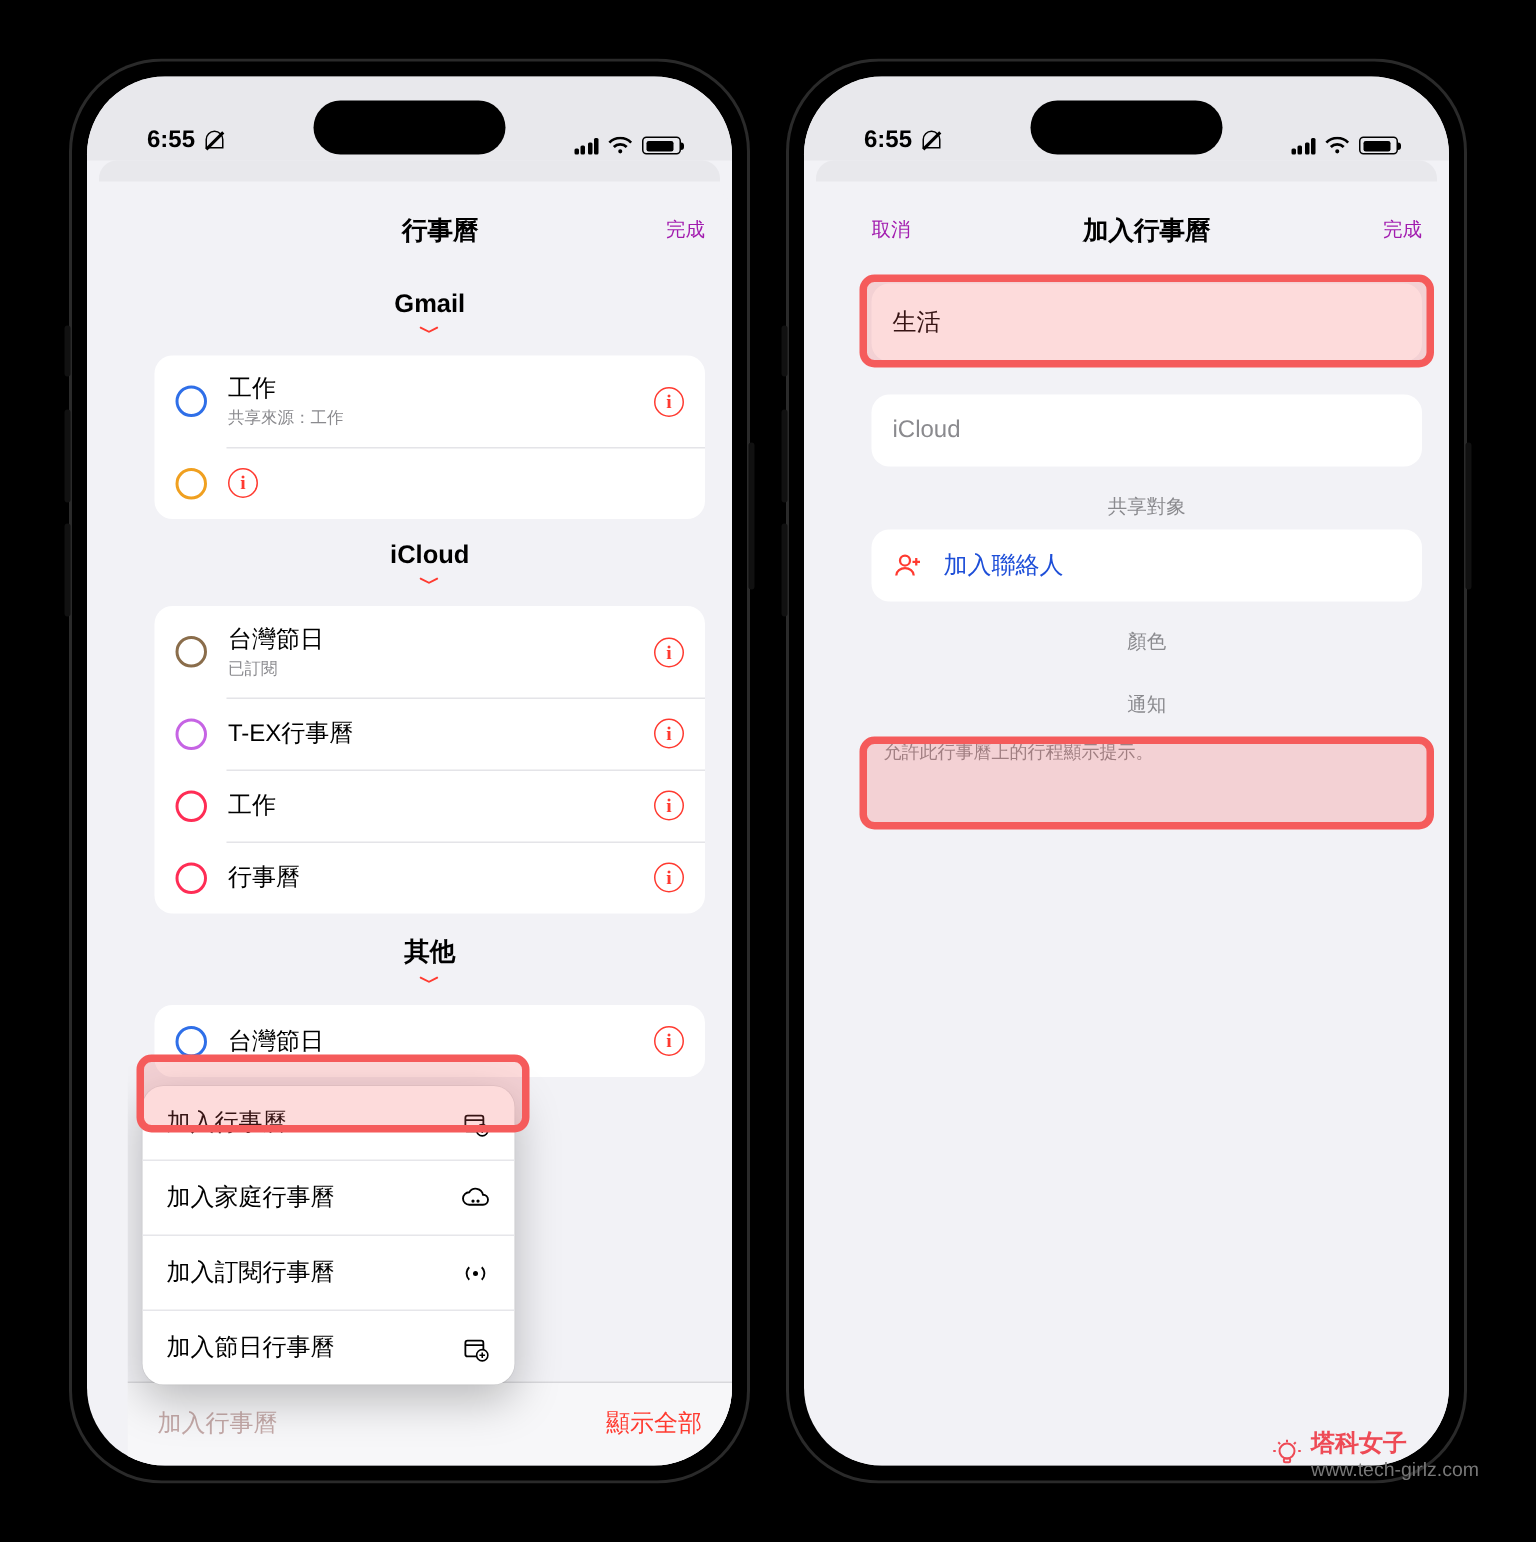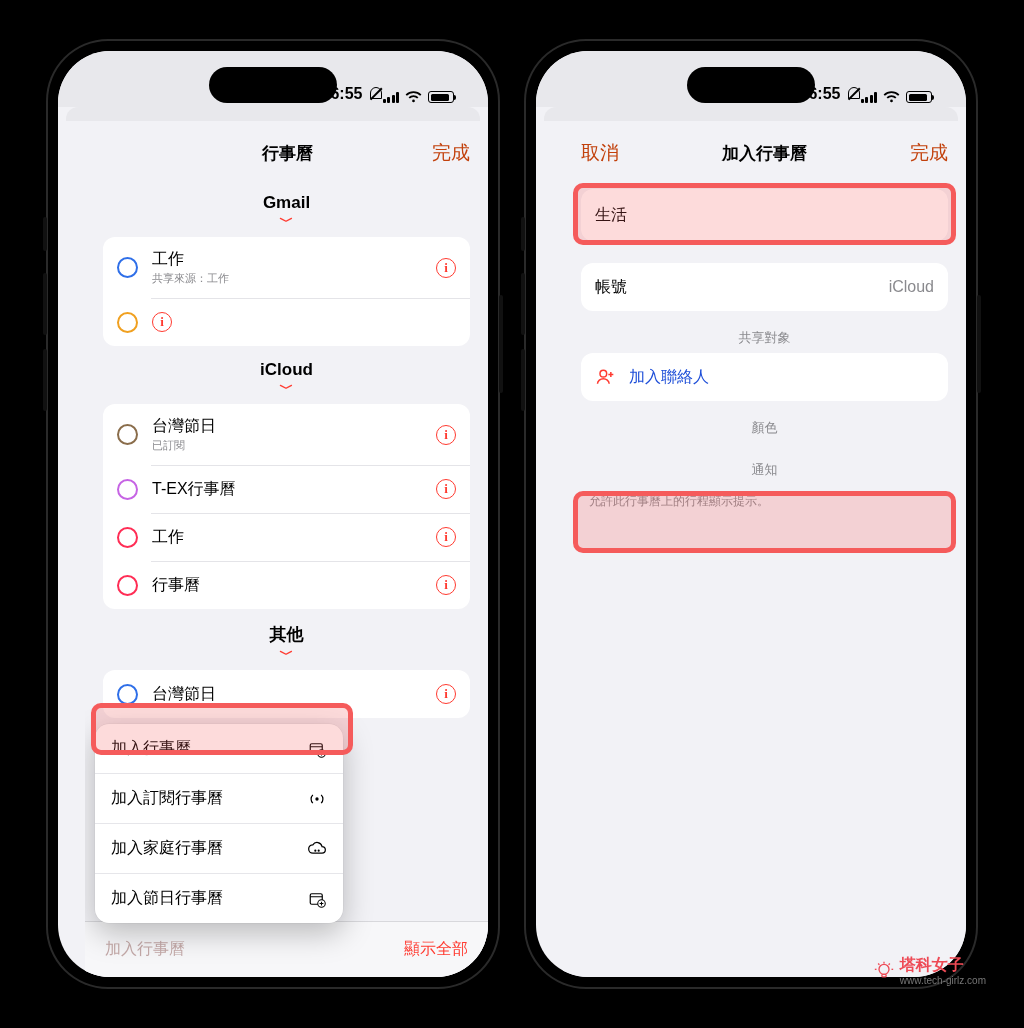--- a/index.html
+++ b/index.html
@@ -46,21 +46,21 @@
     height: 36px;
     background: #000;
     border-radius: 20px;
     z-index: 50;
   }
   
   .status-bar {
     height: 56px;
     display: flex;
     align-items: flex-end;
-    justify-content: flex-end;
+    justify-content: space-between;
     padding: 0 34px 4px 40px;
     font-size: 16px;
     font-weight: 600;
     color: #000;
     background: #e8e8ec;
   }
   .status-left { display:flex; align-items:center; gap:6px; }
   .status-right { display:flex; align-items:center; gap:6px; }
   .bell-slash { width:14px;height:14px;position:relative; }
   .bell-slash::before{content:"";position:absolute;width:10px;height:10px;border:1.5px solid #000;border-radius:6px 6px 0 0;top:0;left:1px;}
@@ -94,21 +94,21 @@
   
   .navbar {
     height:52px;
     display:flex;
     align-items:center;
     justify-content:space-between;
     padding:0 18px;
     font-size:17px;
   }
   .navbar .title { font-weight:600; font-size:17px; color:#000;}
-  .navbar .btn { color:#c2410c; font-size:19px; }
+  .navbar .btn { color:#a21caf; font-size:13px; }
   .navbar .btn.placeholder{ width:40px; }
 
   .content {
     padding: 0 18px 80px 18px;
     position:relative;
     height: calc(100% - 52px);
     overflow:hidden;
   }
 
   .section-header {
@@ -189,21 +189,21 @@
 
   
   .hl-red{position:absolute;border:5px solid #f55b5b;border-radius:10px;background:rgba(245,91,91,0.22);pointer-events:none;z-index:30;}
 
   
   .watermark{
     position:absolute; right:38px; bottom:42px;
     display:flex;align-items:center;gap:6px;
     font-size:16px;color:#ee4a55;z-index:60;
   }
-  .watermark .sub{font-size:10px;color:#777;display:block;line-height:1;}
+  .watermark .sub{font-size:13px;color:#777;display:block;line-height:1;}
   .watermark .bulb{width:20px;height:20px;}
 
   
   .side-btn{position:absolute;background:#111;border-radius:3px;}
   .side-btn.l1{left:-3px;top:178px;width:4px;height:34px;}
   .side-btn.l2{left:-3px;top:234px;width:4px;height:62px;}
   .side-btn.l3{left:-3px;top:310px;width:4px;height:62px;}
   .side-btn.r1{right:-3px;top:256px;width:4px;height:98px;}
 </style>
 </head>
@@ -323,35 +323,35 @@
                 <svg viewBox="0 0 24 24" width="18" height="18">
                     <rect x="3" y="5" width="16" height="14" rx="2" fill="none" stroke="#000" stroke-width="1.6"></rect>
                     <line x1="3" y1="9" x2="19" y2="9" stroke="#000" stroke-width="1.6"></line>
                     <circle cx="18" cy="18" r="5" fill="#fff" stroke="#000" stroke-width="1.4"></circle>
                     <line x1="18" y1="15.5" x2="18" y2="20.5" stroke="#000" stroke-width="1.4"></line>
                     <line x1="15.5" y1="18" x2="20.5" y2="18" stroke="#000" stroke-width="1.4"></line>
                   </svg>
               </span>
             </div>
             <div class="prow">
-              <span>加入訂閱行事曆</span>
-              <span class="picon">
-                <svg viewBox="0 0 24 16" width="20" height="14">
-                    <circle cx="12" cy="8" r="2" fill="#000"></circle>
-                    <path d="M7 3a7 7 0 000 10M17 3a7 7 0 010 10" fill="none" stroke="#000" stroke-width="1.5"></path>
-                  </svg>
-              </span>
-            </div>
-            <div class="prow">
               <span>加入家庭行事曆</span>
               <span class="picon">
                 <svg viewBox="0 0 24 18" width="20" height="16">
                     <path d="M7 14a5 5 0 010-10 6 6 0 0111 2 4 4 0 010 8H7z" fill="none" stroke="#000" stroke-width="1.5"></path>
                     <circle cx="10" cy="11" r="1.3" fill="#000"></circle>
                     <circle cx="14" cy="11" r="1.3" fill="#000"></circle>
+                  </svg>
+              </span>
+            </div>
+            <div class="prow">
+              <span>加入訂閱行事曆</span>
+              <span class="picon">
+                <svg viewBox="0 0 24 16" width="20" height="14">
+                    <circle cx="12" cy="8" r="2" fill="#000"></circle>
+                    <path d="M7 3a7 7 0 000 10M17 3a7 7 0 010 10" fill="none" stroke="#000" stroke-width="1.5"></path>
                   </svg>
               </span>
             </div>
             <div class="prow">
               <span>加入節日行事曆</span>
               <span class="picon">
                 <svg viewBox="0 0 24 24" width="18" height="18">
                     <rect x="3" y="5" width="16" height="14" rx="2" fill="none" stroke="#000" stroke-width="1.6"></rect>
                     <line x1="3" y1="9" x2="19" y2="9" stroke="#000" stroke-width="1.6"></line>
                     <circle cx="18" cy="18" r="5" fill="#fff" stroke="#000" stroke-width="1.4"></circle>
@@ -416,23 +416,20 @@
               <div class="labels">
                   <div class="t1">生活</div>
                 </div>
             </div>
           </div>
           <div class="hl-red" style="left:10px;top:4px;right:10px;height:62px;"></div>
 
           <div style="height:22px"></div>
           <div class="card">
             <div class="row noinset">
-              <div class="labels">
-                  <div class="t1">帳號</div>
-                </div>
               <span class="value">iCloud</span>
             </div>
           </div>
 
           <div class="section-header small">
             <span>共享對象</span>
               <span></span>
           </div>
           <div class="card">
             <div class="row noinset">

